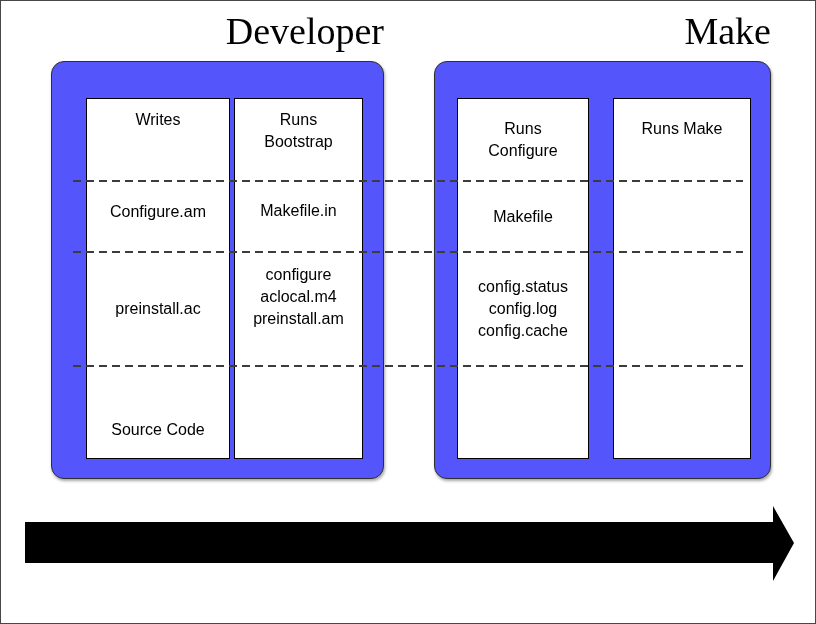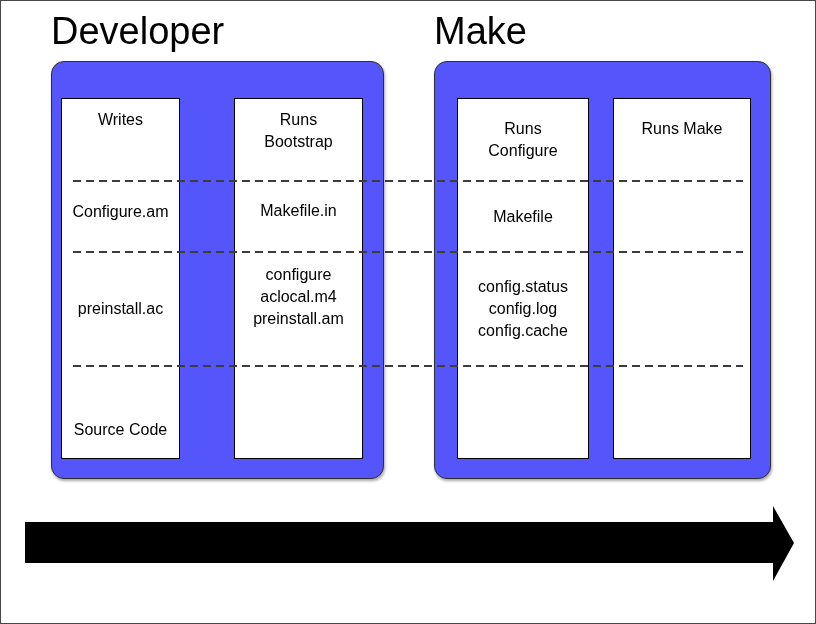--- a/index.html
+++ b/index.html
@@ -17,22 +17,23 @@
     border: 1px solid var(--frame, #474747);
     background: #ffffff;
     overflow: hidden;
   }
   .panel-title {
     position: absolute;
     top: 8px;
     height: 44px;
     line-height: 44px;
     font-size: 38px;
-    text-align: left;
+    text-align: right;
     white-space: nowrap;
+    font-family: Liberation Serif, serif;
   }
   #title-developer { left: 50px; width: 333px; }
   #title-user      { left: 433px; width: 337px; }
 
   .panel {
     position: absolute;
     top: 60px;
     height: 418px;
     box-sizing: border-box;
     background: var(--panel-blue, #5456fb);
@@ -46,21 +47,21 @@
   .col {
     position: absolute;
     top: 97px;
     height: 361px;
     box-sizing: border-box;
     background: #ffffff;
     border: 1px solid var(--column-border, #000000);
     display: flex;
     flex-direction: column;
   }
-  #col-dev-writes     { left: 60px;  width: 119px; gap: 40px; }
+  #col-dev-writes     { left: 85px;  width: 144px; gap: 40px; }
   #col-dev-bootstrap  { left: 233px; width: 129px; }
   #col-user-configure { left: 456px; width: 132px; }
   #col-user-make      { left: 612px; width: 138px; }
 
   .cell {
     box-sizing: border-box;
     display: flex;
     align-items: center;
     justify-content: center;
     text-align: center;

